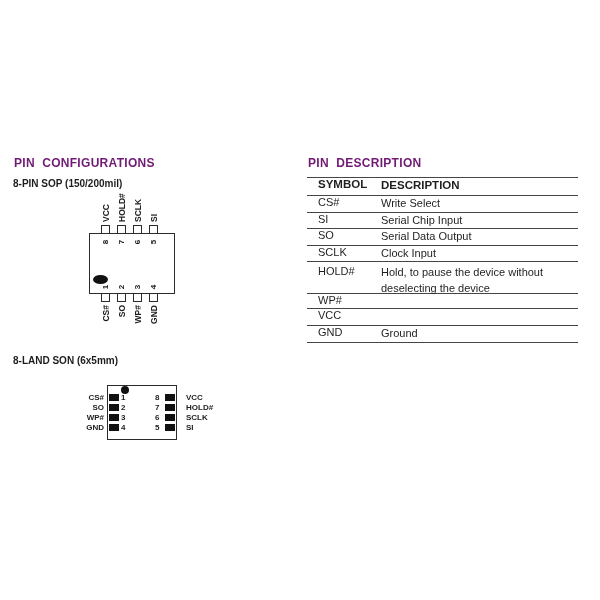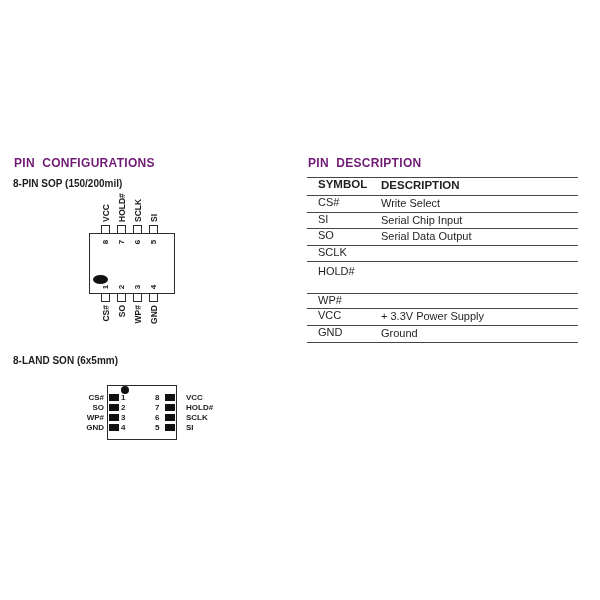--- a/index.html
+++ b/index.html
@@ -140,30 +140,32 @@
     <div class="trow" style="height:16px;">
       <div class="c-sym">SI</div>
       <div class="c-desc">Serial Chip Input</div>
     </div>
     <div class="trow" style="height:17px;">
       <div class="c-sym">SO</div>
       <div class="c-desc">Serial Data Output</div>
     </div>
     <div class="trow" style="height:16px;">
       <div class="c-sym">SCLK</div>
+      <div class="c-desc">Clock Input</div>
     </div>
     <div class="trow tall" style="height:32px;">
       <div class="c-sym">HOLD#</div>
+      <div class="c-desc">Hold, to pause the device without
+deselecting the device</div>
     </div>
     <div class="trow" style="height:15px;">
       <div class="c-sym">WP#</div>
     </div>
     <div class="trow" style="height:17px;">
       <div class="c-sym">VCC</div>
-      <div class="c-desc">+ 3.3V Power Supply</div>
     </div>
     <div class="trow" style="height:17px;">
       <div class="c-sym">GND</div>
       <div class="c-desc">Ground</div>
     </div>
   </div>
 
 </div>
 
 </body></html>

